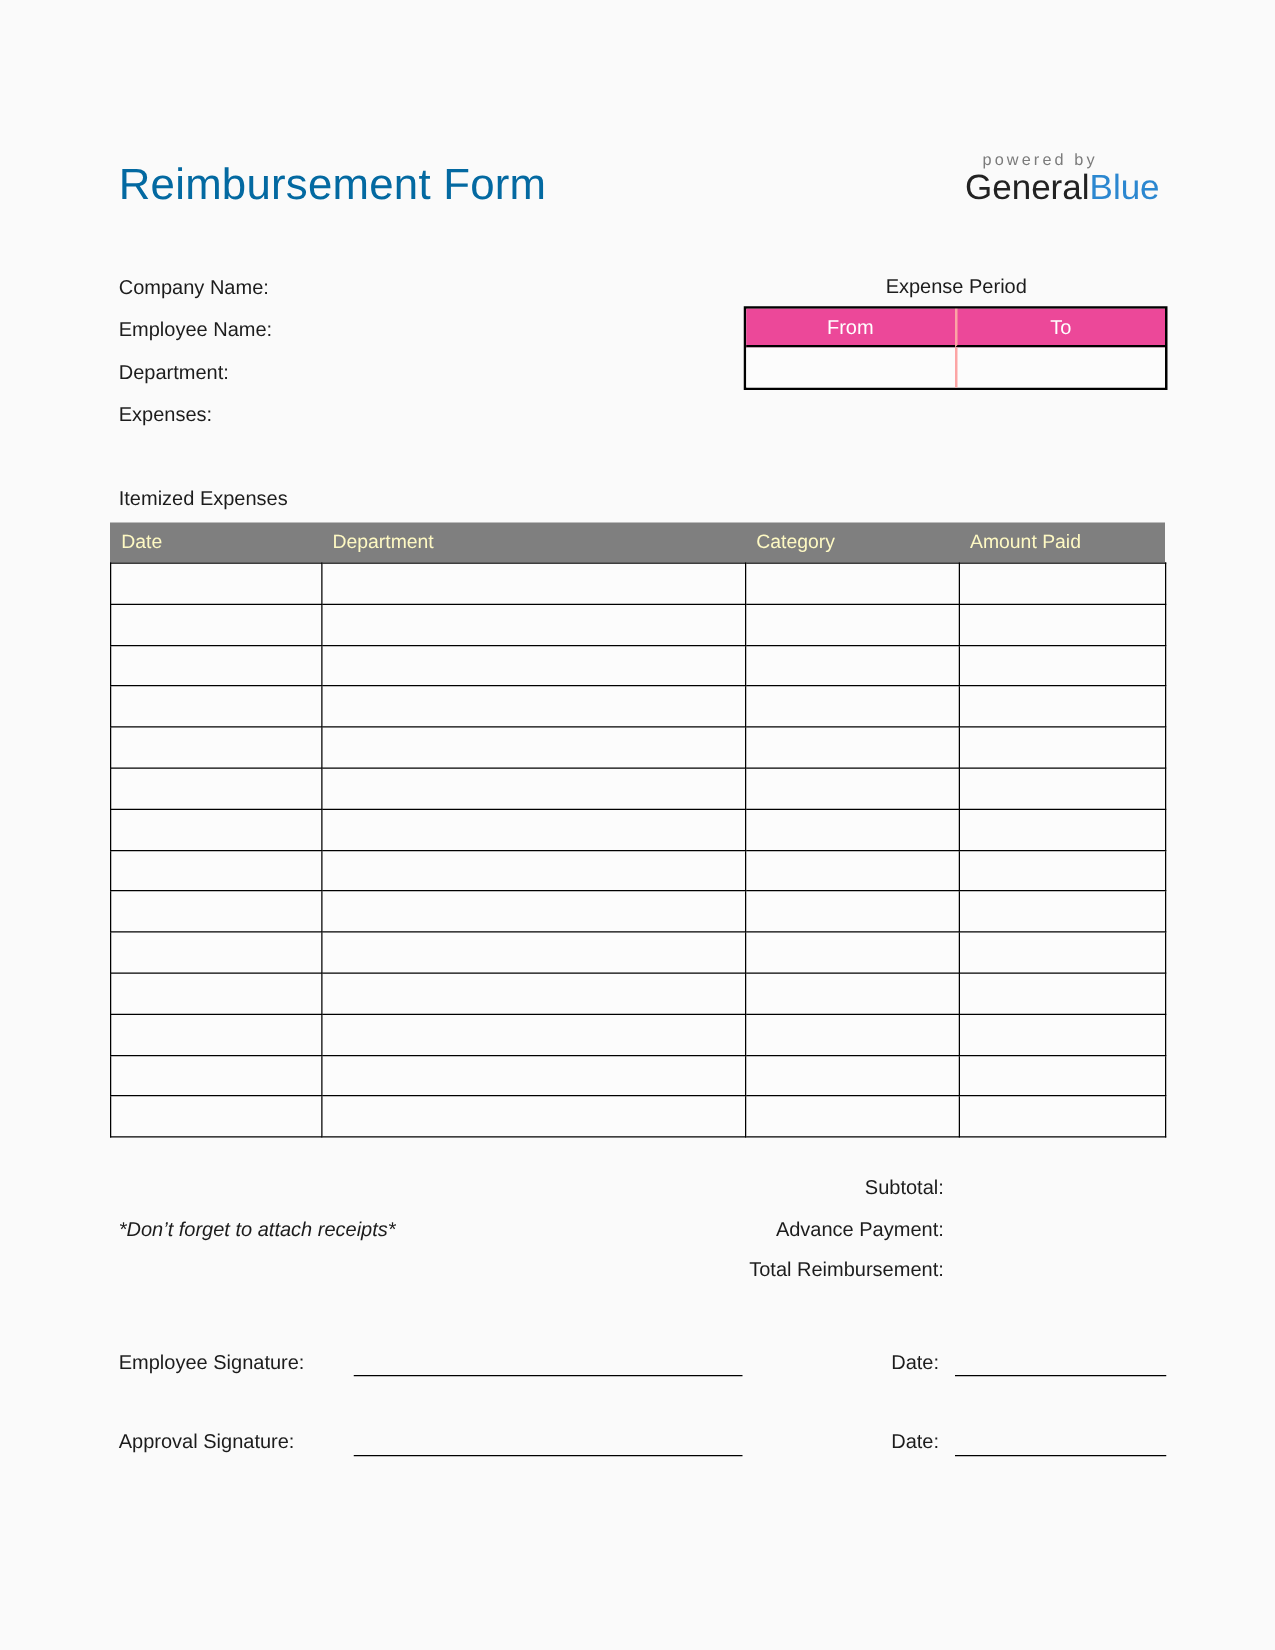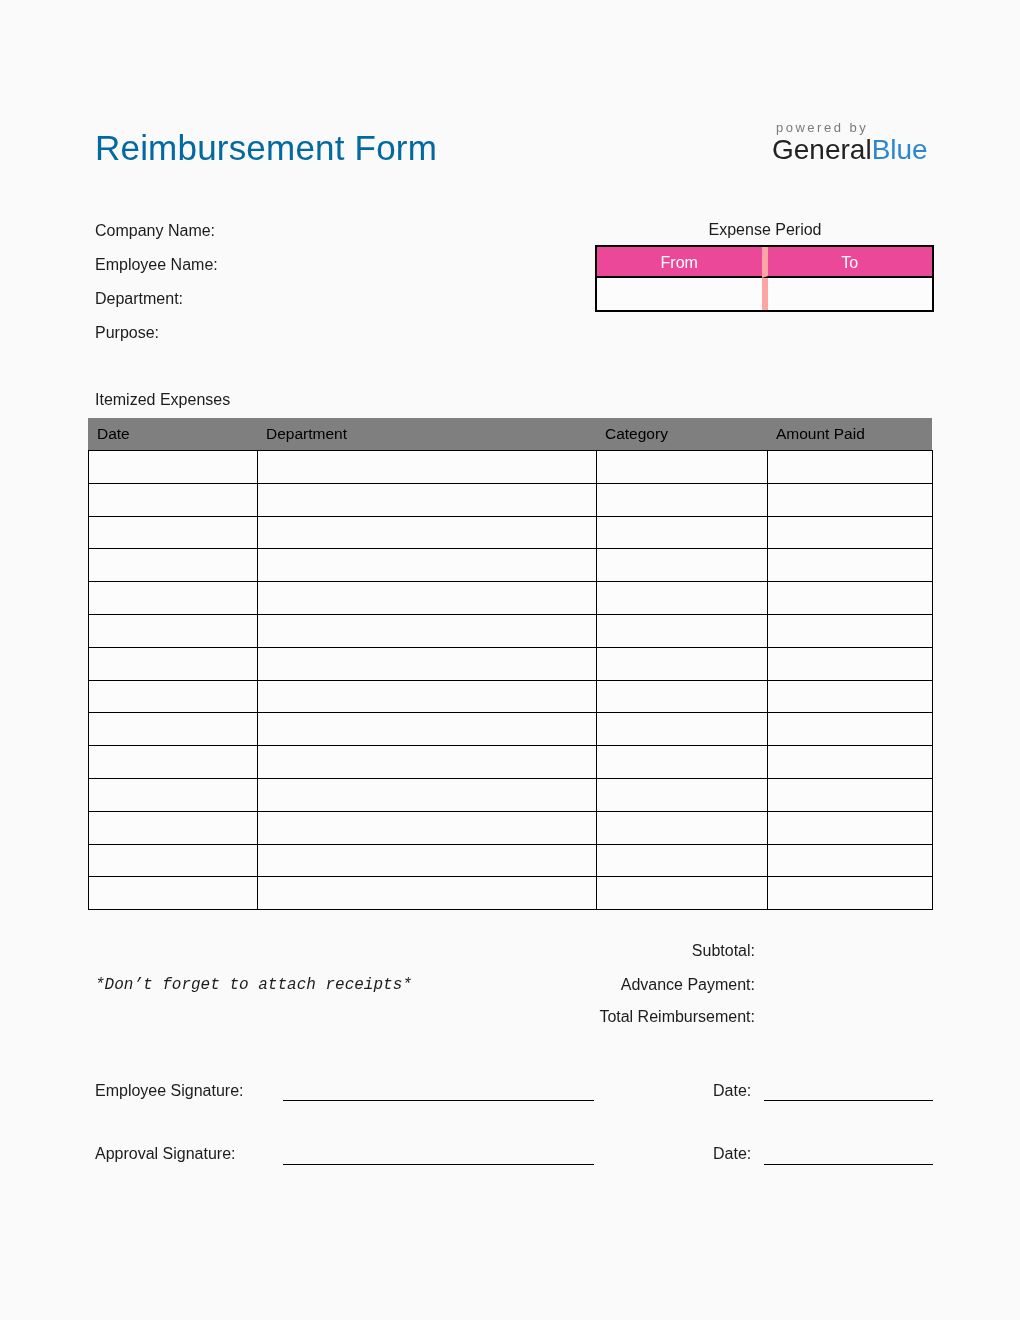--- a/index.html
+++ b/index.html
@@ -22,21 +22,21 @@
     font-size: 35px;
     font-weight: 400;
     color: #0369a1;
     letter-spacing: 0.2px;
   }
   .logo { position: absolute; left: 772px; top: 120px; }
   .powered-by {
     font-size: 13px;
     letter-spacing: 2.5px;
     color: #7b7b7b;
-    margin-left: 4px;
+    margin-left: 14px;
   }
   .brand { font-size: 28px; color: #222222; line-height: 30px; }
   .brand .brand-accent { color: #2b87d0; }
 
   
   .info-field { position: absolute; left: 95px; font-size: 16px; line-height: 18px; }
   .info-field .value { display: inline-block; min-width: 280px; min-height: 16px; vertical-align: bottom; }
 
   
   .ep-title {
@@ -49,42 +49,42 @@
   }
   .ep-table {
     position: absolute;
     left: 595px;
     top: 245px;
     width: 339px;
     border: 2px solid #000;
   }
   .ep-row { display: flex; }
   .ep-cell { flex: 1; }
-  .ep-cell + .ep-cell { border-left: 6px solid #fca5a5; }
+  .ep-cell + .ep-cell { border-left: 2px solid #fca5a5; }
   .ep-head .ep-cell {
     background: #ec4899;
     color: #ffffff;
     height: 31px;
     line-height: 31px;
     text-align: center;
     font-size: 16px;
     border-bottom: 2px solid #000;
   }
   .ep-body .ep-cell { height: 32px; background: #fcfcfc; }
 
   
   .it-title { position: absolute; left: 95px; top: 391px; font-size: 16px; }
   .it-header {
     position: absolute;
     left: 88px;
     top: 418px;
     width: 844px;
     height: 32px;
     background: #7f7f7f;
-    color: #000000;
+    color: #fef9c3;
     display: flex;
     font-size: 15.5px;
     line-height: 32px;
   }
   .it-header span { padding-left: 9px; }
   .it-h-date { width: 169px; }
   .it-h-desc { width: 339px; }
   .it-h-cat  { width: 171px; }
   .it-h-amt  { width: 165px; }
   .it-table {
@@ -116,21 +116,20 @@
     width: 167px;
     height: 20px;
     font-size: 16px;
   }
   .note {
     position: absolute;
     left: 95px;
     top: 976px;
     font-size: 16px;
     font-style: italic;
-    font-family: Liberation Mono, monospace;
   }
 
   
   .sig-label { position: absolute; left: 95px; font-size: 16px; line-height: 18px; }
   .date-label { position: absolute; left: 713px; font-size: 16px; line-height: 18px; }
   .sig-line {
     position: absolute;
     left: 283px;
     width: 311px;
     height: 0;
@@ -161,21 +160,21 @@
   </div>
   <div class="info-field" style="top:256px;">
     <span>Employee Name:</span>
     <span class="value"></span>
   </div>
   <div class="info-field" style="top:290px;">
     <span>Department:</span>
     <span class="value"></span>
   </div>
   <div class="info-field" style="top:324px;">
-    <span>Purpose:</span>
+    <span>Expenses:</span>
     <span class="value"></span>
   </div>
 
   <div class="ep-title">Expense Period</div>
   <div class="ep-table">
     <div class="ep-row ep-head">
       <div class="ep-cell">From</div>
       <div class="ep-cell">To</div>
     </div>
     <div class="ep-row ep-body">

